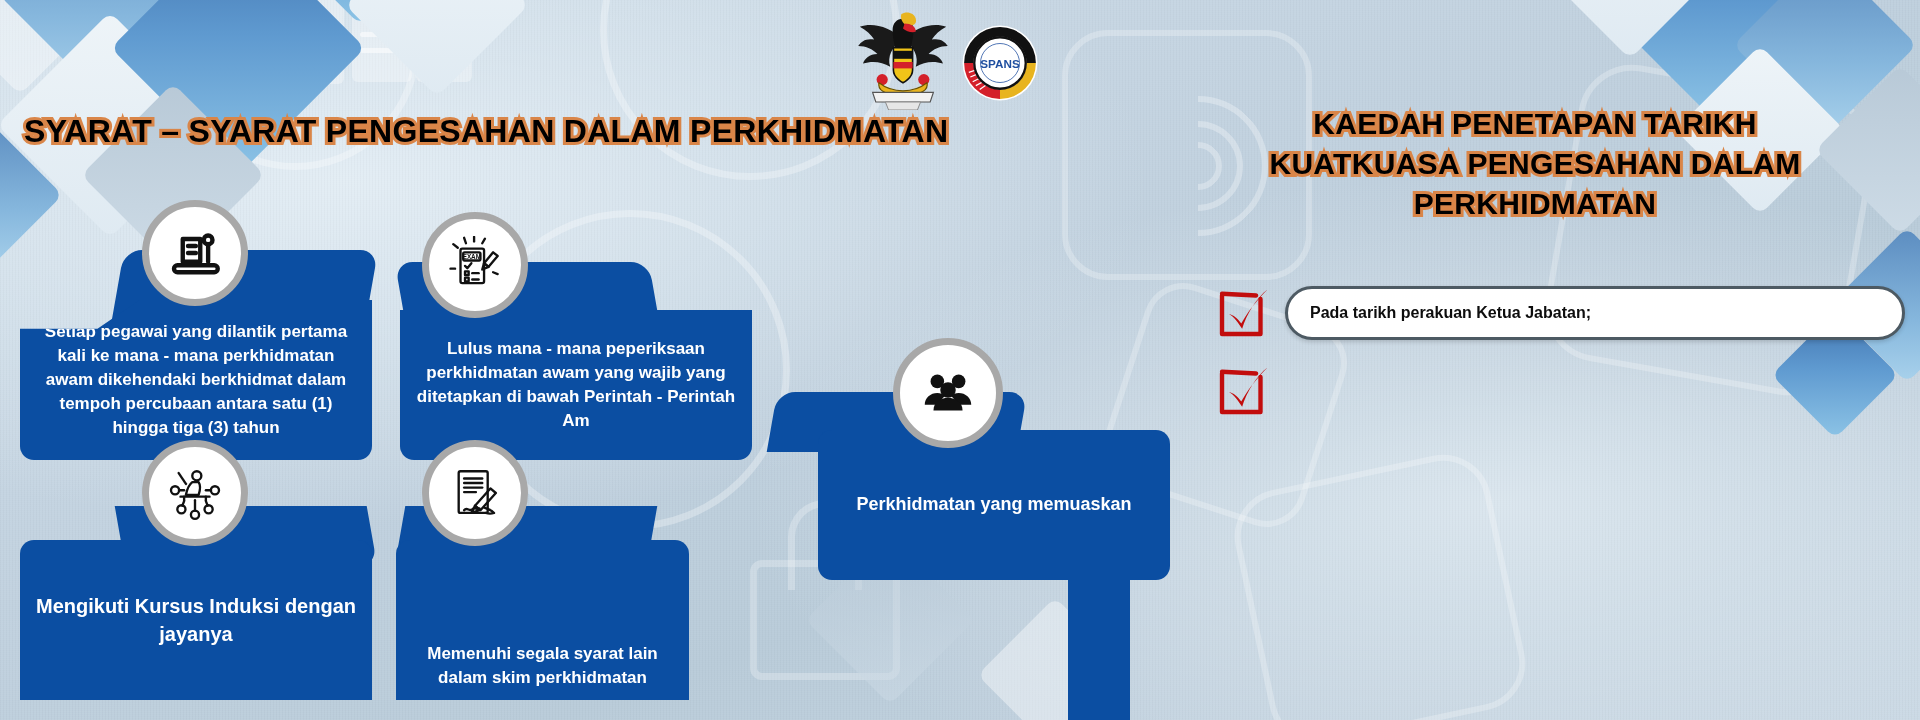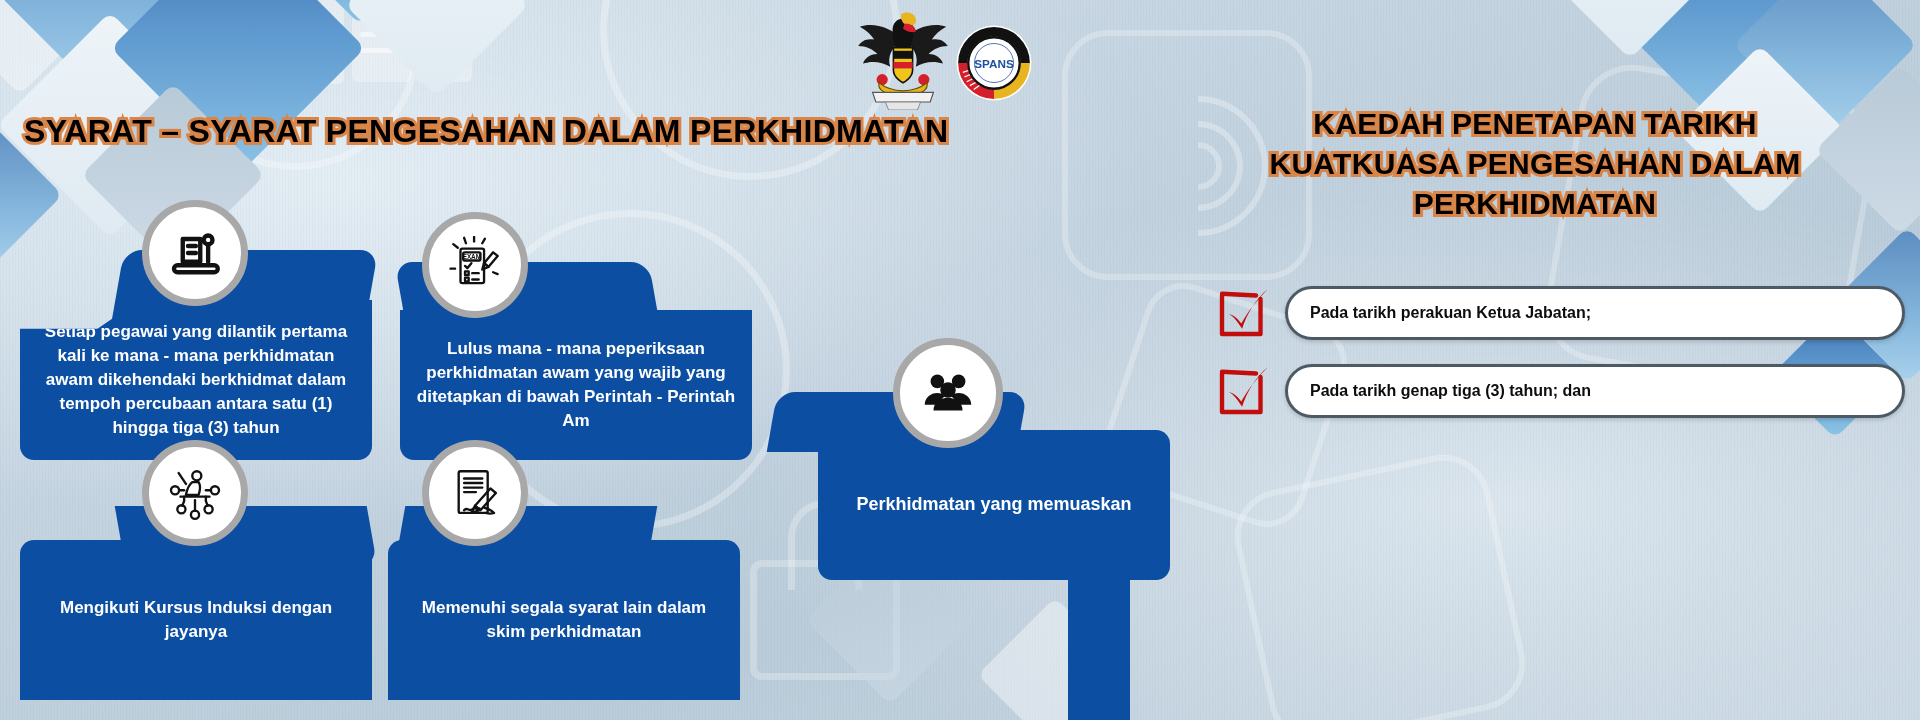--- a/index.html
+++ b/index.html
@@ -68,21 +68,21 @@
     border: 6px solid rgba(255,255,255,.30);
     border-radius: 50%;
     border-bottom-color: transparent;
     border-left-color: transparent;
     transform: rotate(45deg);
   }
 
   
   #logos {
     position: absolute; left: 855px; top: 6px;
-    display: flex; align-items: flex-start; gap: 4px;
+    display: flex; align-items: flex-start; gap: 10px;
     z-index: 6;
   }
   .crest { width: 96px; height: 104px; }
   .spans { width: 78px; height: 78px; margin-top: 18px; }
 
   
   .headline {
     font-weight: 800;
     letter-spacing: .3px;
     color: #000000;
@@ -115,24 +115,24 @@
     line-height: 1.42;
     z-index: 3;
   }
   .card .txt { width: 100%; }
 
   
   #card1 { left: 20px;  top: 300px; width: 352px; height: 160px; font-size: 17px;
            border-radius: 0 0 14px 14px; clip-path: polygon(0 18%, 22% 18%, 34% 0, 100% 0, 100% 100%, 0 100%); }
   #card2 { left: 400px; top: 310px; width: 352px; height: 150px; font-size: 17px;
            border-radius: 0 0 14px 14px; clip-path: polygon(0 0, 100% 0, 100% 100%, 0 100%); }
-  #card3 { left: 20px;  top: 540px; width: 352px; height: 160px; font-size: 17px;
+  #card3 { left: 20px;  top: 540px; width: 352px; height: 160px; font-size: 20px;
            border-radius: 14px 14px 0 0; }
-  #card4 { left: 388px; top: 540px; width: 352px; height: 160px; font-size: 17px;
-           border-radius: 14px 14px 0 0; }
+  #card4 { left: 396px; top: 540px; width: 293px; height: 160px; font-size: 17px;
+           border-radius: 14px 14px 0 0; align-items: flex-end; }
   #card5 { left: 772px; top: 430px; width: 352px; height: 150px; font-size: 18px;
            border-radius: 14px; margin-left: 46px; }
 
   .card-shape {
     position: absolute; background: #0b4ea2; z-index: 2;
   }
 
   
   .bubble {
     position: absolute;
@@ -404,19 +404,16 @@
   </div>
 
   <div class="chk-row">
     <div class="chk-box">
       <svg width="56" height="56" viewBox="0 0 64 64">
         <path d="M8 12 L8 56 L52 56 L52 16" fill="none" stroke="#c20d0d" stroke-width="5" stroke-linecap="round" stroke-linejoin="round"></path>
         <path d="M8 10 L47 12" fill="none" stroke="#c20d0d" stroke-width="5" stroke-linecap="round"></path>
         <path d="M16 33 C22 36 27 44 31 50 C36 33 48 14 60 5 C46 19 36 33 30 44 C26 38 21 34 16 33 Z" fill="#c20d0d"></path>
       </svg>
     </div>
-    <div class="pill">
-      <span>Pada tarikh genap tiga (3) tahun; dan</span>
-    </div>
   </div>
 
 
 </div>
 
 </body></html>

